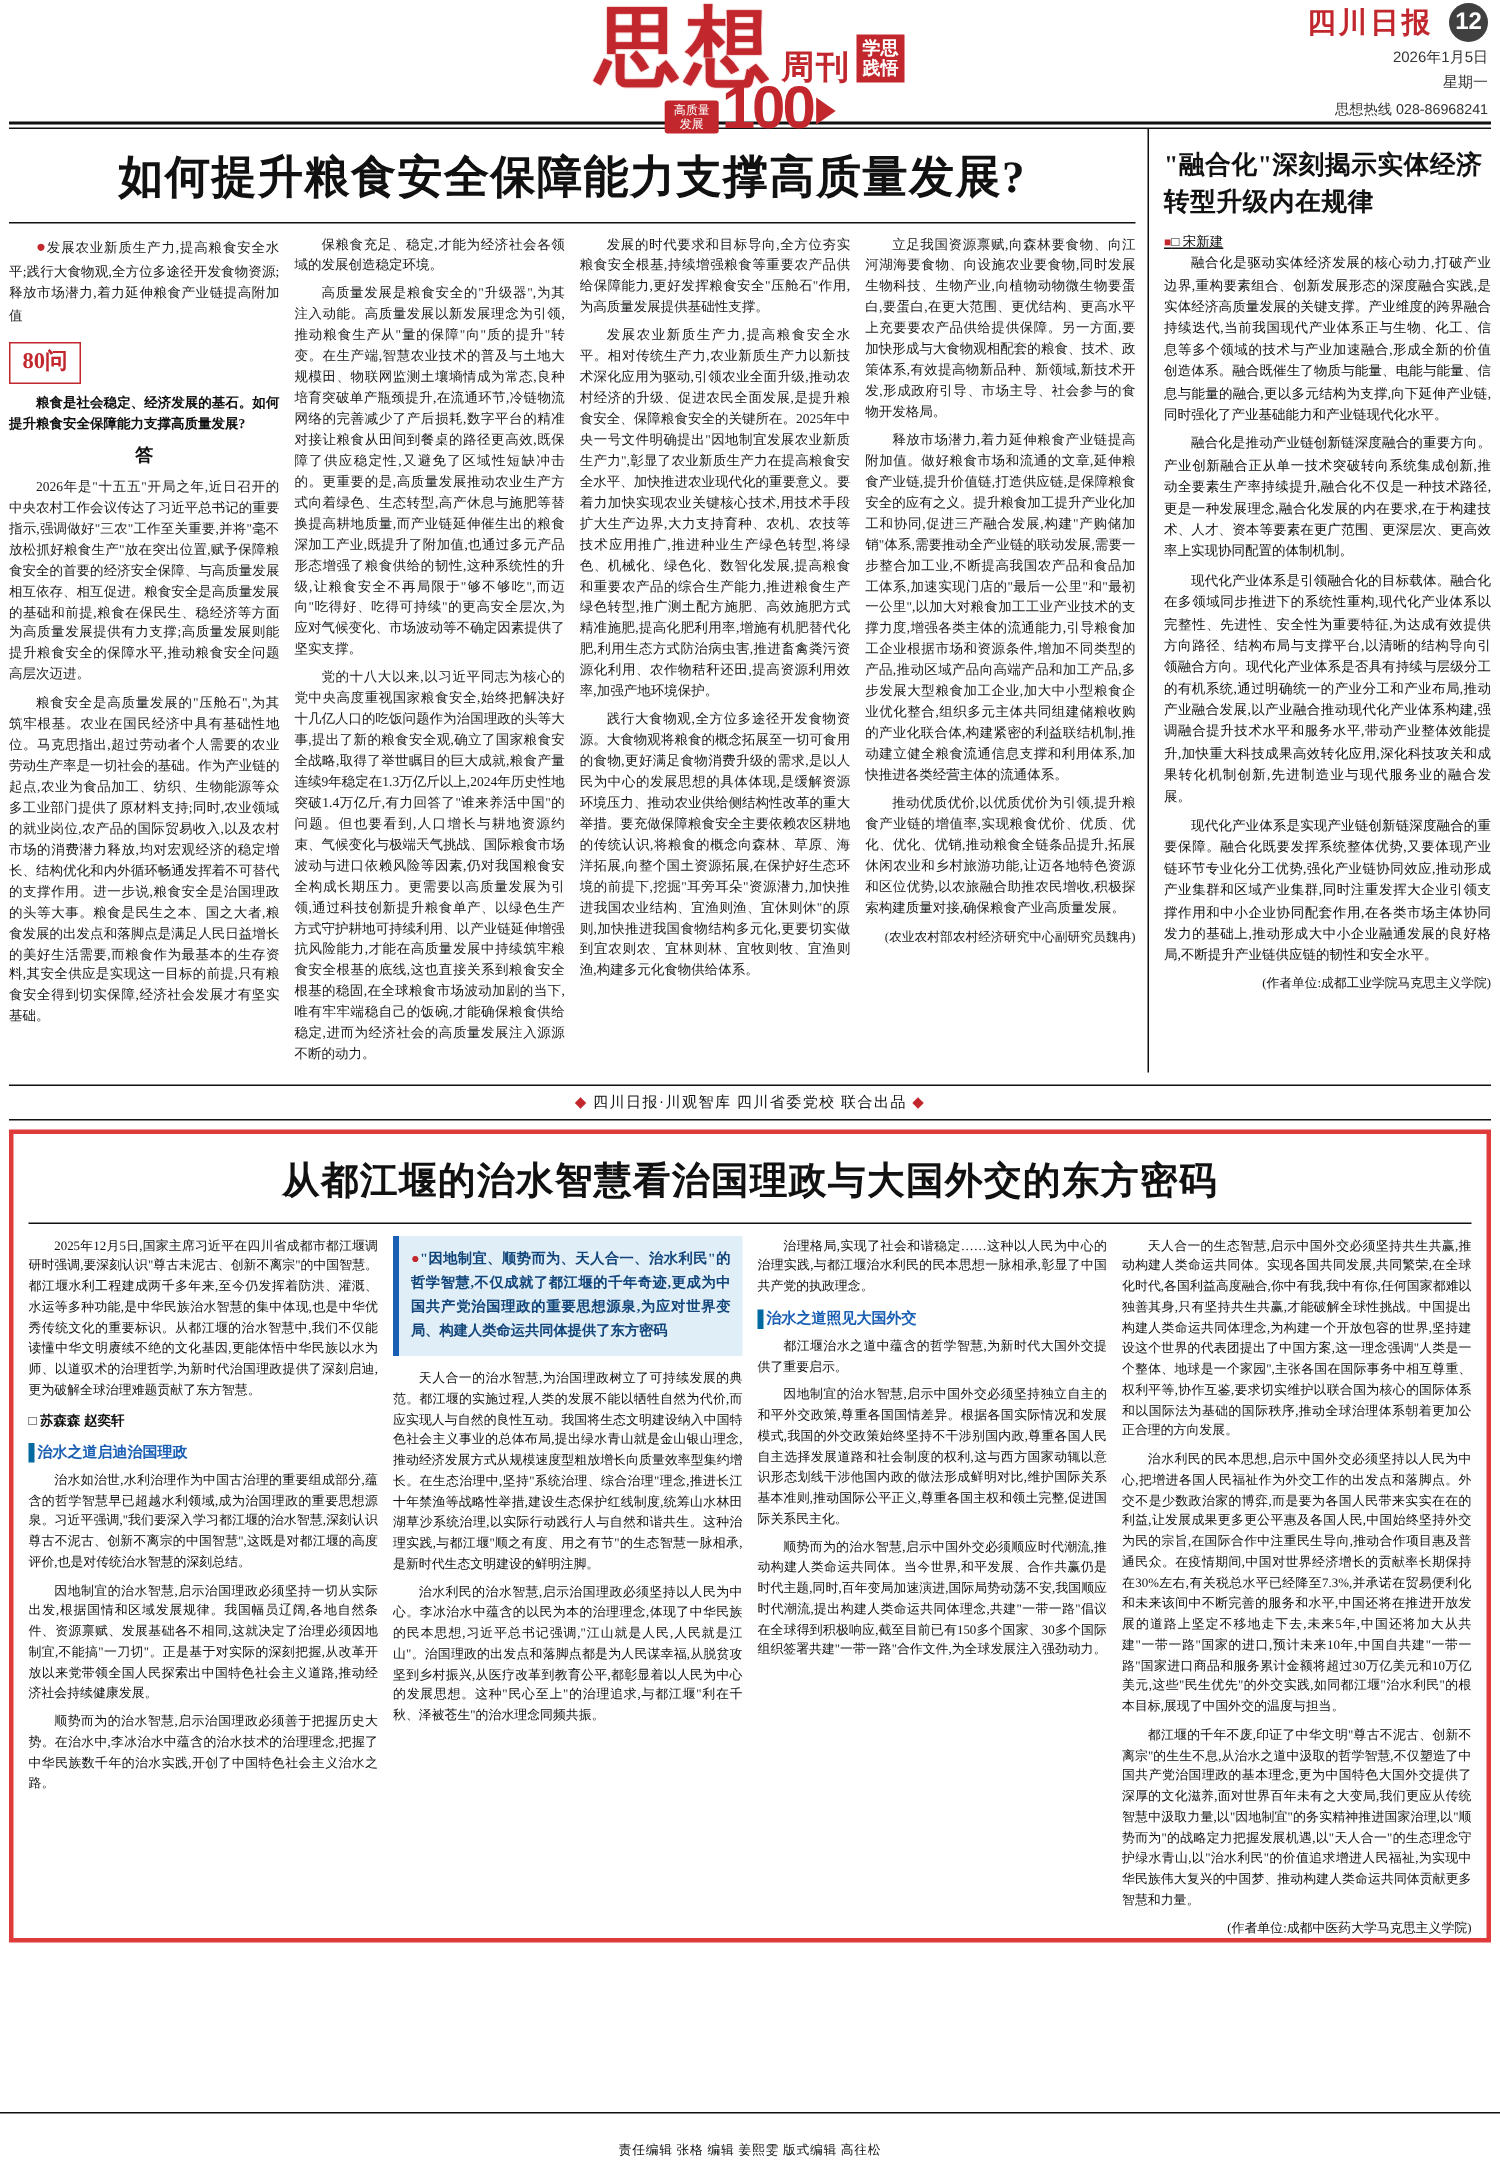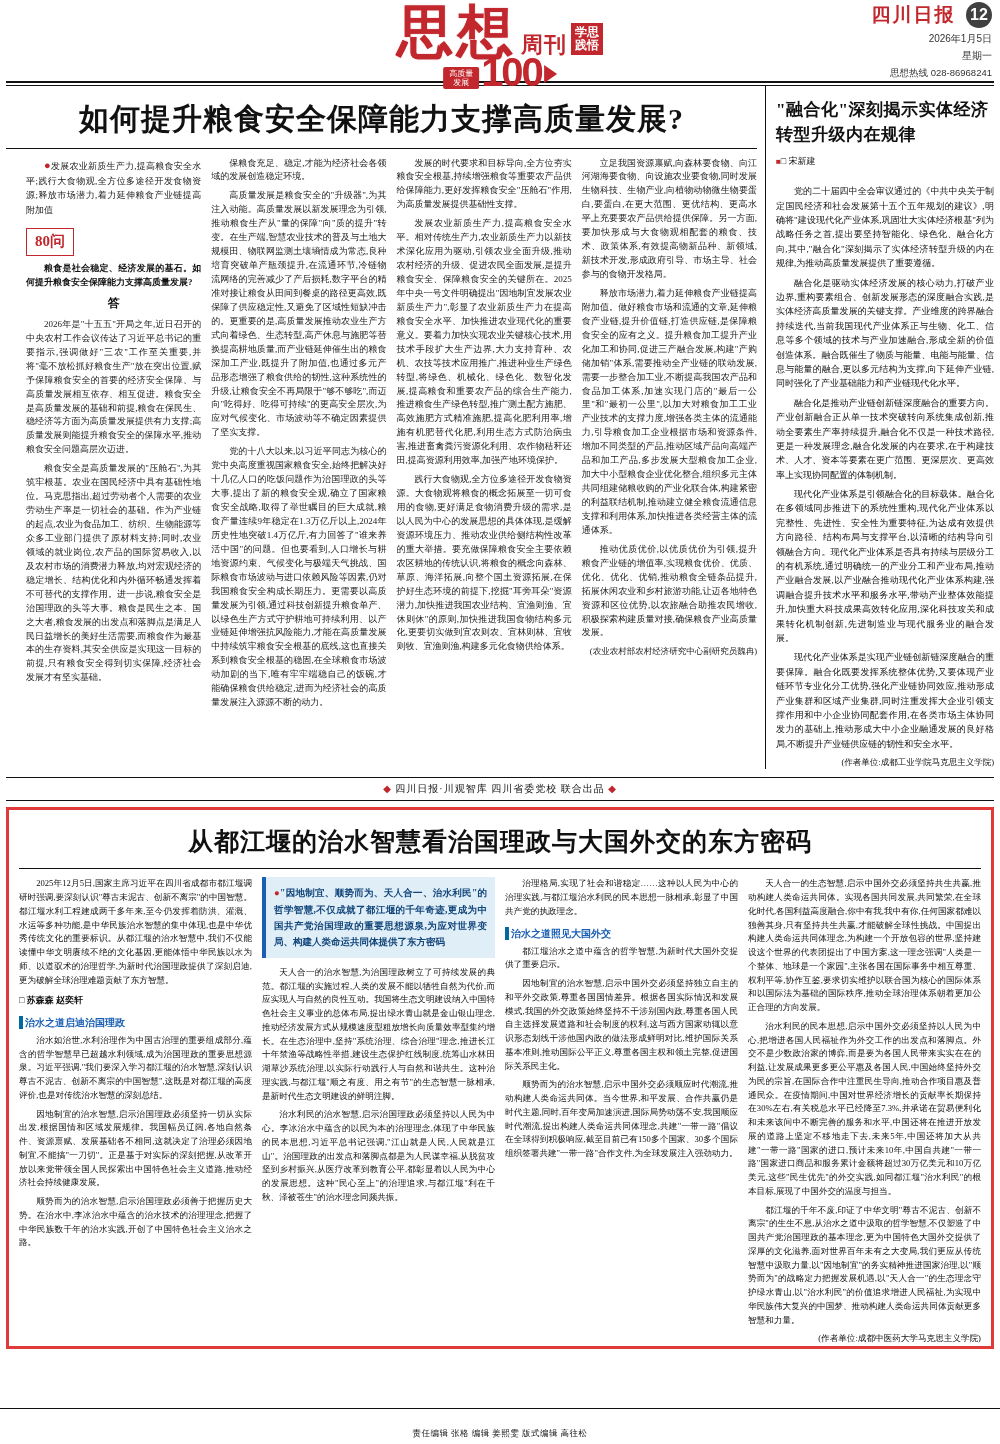--- a/index.html
+++ b/index.html
@@ -77,40 +77,40 @@
   .top-wrap{display:flex;padding:0 6px;}
   .top-left{width:760px;border-right:1px solid #111;padding-right:8px;box-sizing:border-box;}
   .top-right{width:228px;padding-left:10px;box-sizing:border-box;}
 
   .headline{
     font-size:30px;font-weight:bold;text-align:center;letter-spacing:1px;
     margin:14px 0 10px;line-height:1.25;
   }
   .hl-rule{border-top:1px solid #111;margin:0 0 8px;}
 
-  .cols3{display:flex;gap:10px;margin-left:20px;}
+  .cols3{display:flex;gap:10px;}
   .col{flex:1;font-size:9px;line-height:1.55;text-align:justify;color:#1a1a1a;}
   .col p{margin:0 0 5px;text-indent:2em;}
 
   .lead{font-size:9px;line-height:1.6;}
   .lead .dot{color:#c1272d;font-size:11px;}
   .lead-txt{text-indent:0;}
 
   .ask-badge{
     display:inline-block;border:1.5px solid #c1272d;color:#c1272d;
     font-weight:bold;font-size:15px;padding:1px 8px;margin:6px 0 5px;
   }
   .ask-q{font-size:9px;line-height:1.6;color:#111;font-weight:bold;margin:0 0 4px;}
   .ans-mark{text-align:center;font-size:12px;font-weight:bold;color:#111;margin:2px 0 5px;}
 
   .byline{font-size:8.5px;text-align:right;margin-top:4px;line-height:1.5;}
 
   
   .r-title{font-size:17px;font-weight:bold;line-height:1.45;margin:12px 0 8px;letter-spacing:.5px;}
-  .r-author{font-size:9px;margin-bottom:16px;}
+  .r-author{font-size:9px;margin-bottom:0;text-decoration:underline;}
   .r-author .sq{color:#c1272d;font-size:8px;}
   .r-body{font-size:9px;line-height:1.6;text-align:justify;}
   .r-body p{margin:0 0 5px;text-indent:2em;}
 
   
   .credit{
     margin:8px 6px 6px; border:1px solid #111; border-left:none;border-right:none;
     text-align:center;font-size:10px;padding:4px 0;letter-spacing:1px;
   }
   .credit .dotred{color:#c1272d;}
@@ -221,21 +221,20 @@
           <div class="byline">(农业农村部农村经济研究中心副研究员魏冉)</div>
         </div>
 
       </div>
     </div>
 
     <div class="top-right">
       <div class="r-title">"融合化"深刻揭示实体经济转型升级内在规律</div>
       <div class="r-author"><span class="sq">■</span><span>□ 宋新建</span></div>
       <div class="r-body">
-        <p>党的二十届四中全会审议通过的《中共中央关于制定国民经济和社会发展第十五个五年规划的建议》,明确将"建设现代化产业体系,巩固壮大实体经济根基"列为战略任务之首,提出要坚持智能化、绿色化、融合化方向,其中,"融合化"深刻揭示了实体经济转型升级的内在规律,为推动高质量发展提供了重要遵循。</p>
         <p>融合化是驱动实体经济发展的核心动力,打破产业边界,重构要素组合、创新发展形态的深度融合实践,是实体经济高质量发展的关键支撑。产业维度的跨界融合持续迭代,当前我国现代产业体系正与生物、化工、信息等多个领域的技术与产业加速融合,形成全新的价值创造体系。融合既催生了物质与能量、电能与能量、信息与能量的融合,更以多元结构为支撑,向下延伸产业链,同时强化了产业基础能力和产业链现代化水平。</p>
         <p>融合化是推动产业链创新链深度融合的重要方向。产业创新融合正从单一技术突破转向系统集成创新,推动全要素生产率持续提升,融合化不仅是一种技术路径,更是一种发展理念,融合化发展的内在要求,在于构建技术、人才、资本等要素在更广范围、更深层次、更高效率上实现协同配置的体制机制。</p>
         <p>现代化产业体系是引领融合化的目标载体。融合化在多领域同步推进下的系统性重构,现代化产业体系以完整性、先进性、安全性为重要特征,为达成有效提供方向路径、结构布局与支撑平台,以清晰的结构导向引领融合方向。现代化产业体系是否具有持续与层级分工的有机系统,通过明确统一的产业分工和产业布局,推动产业融合发展,以产业融合推动现代化产业体系构建,强调融合提升技术水平和服务水平,带动产业整体效能提升,加快重大科技成果高效转化应用,深化科技攻关和成果转化机制创新,先进制造业与现代服务业的融合发展。</p>
         <p>现代化产业体系是实现产业链创新链深度融合的重要保障。融合化既要发挥系统整体优势,又要体现产业链环节专业化分工优势,强化产业链协同效应,推动形成产业集群和区域产业集群,同时注重发挥大企业引领支撑作用和中小企业协同配套作用,在各类市场主体协同发力的基础上,推动形成大中小企业融通发展的良好格局,不断提升产业链供应链的韧性和安全水平。</p>
         <div class="byline">(作者单位:成都工业学院马克思主义学院)</div>
       </div>
     </div>
 
   </div>
 

